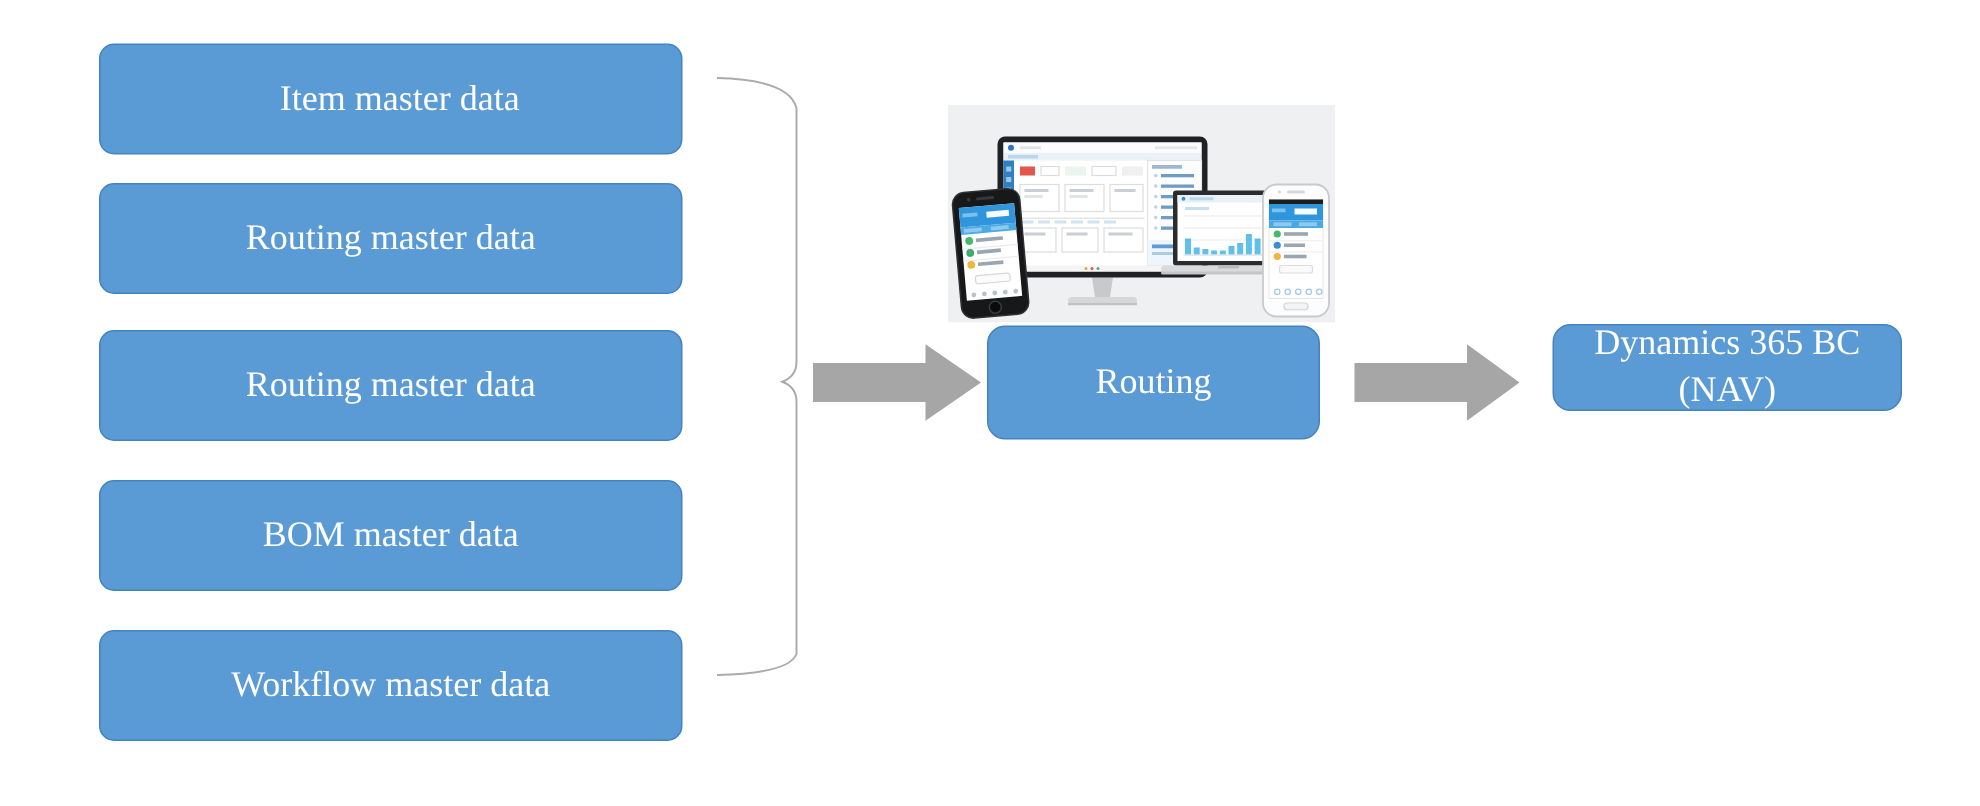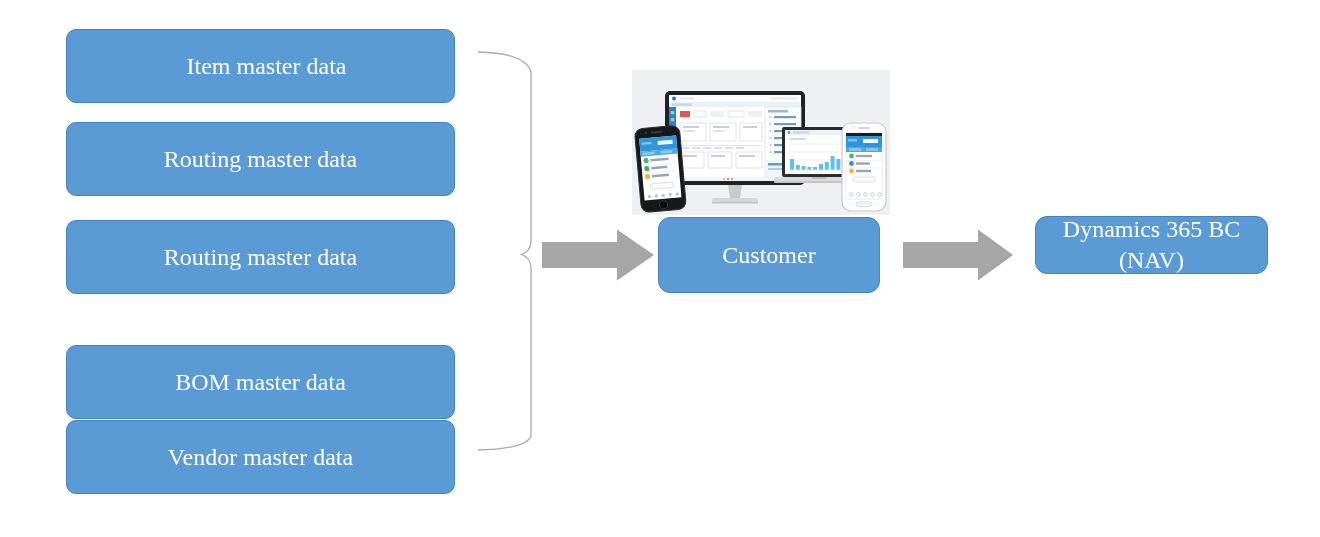--- a/index.html
+++ b/index.html
@@ -16,21 +16,21 @@
     border-radius:10px;
     display:flex;align-items:center;justify-content:center;
     color:#ffffff;font-size:24px;text-align:center;
     box-sizing:border-box;
     line-height:1.28;
   }
   .src{left:66px;width:389px;height:74px;}
   .src.b1{top:29px;padding-left:12px;}
   .src.b2{top:122px;}
   .src.b3{top:220px;}
-  .src.b4{top:320px;margin-top:25px;}
+  .src.b4{top:320px;}
   .src.b5{top:420px;}
   .mid{left:658px;top:217px;width:222px;height:76px;border-radius:12px;}
   .end{left:1035px;top:216px;width:233px;height:58px;border-radius:12px;}
   .two-line{flex-direction:column;}
   .two-line span{display:block;}
   .collage{position:absolute;left:632px;top:70px;width:258px;height:145px;}
   .collage svg{display:block;width:258px;height:145px;}
 </style>
 </head>
 <body>
@@ -205,25 +205,25 @@
   <div class="flow-box src b2">
     <span>Routing master data</span>
   </div>
   <div class="flow-box src b3">
     <span>Routing master data</span>
   </div>
   <div class="flow-box src b4">
     <span>BOM master data</span>
   </div>
   <div class="flow-box src b5">
-    <span>Vendor master data</span>
+    <span>Workflow master data</span>
   </div>
 
   <div class="flow-box mid two-line">
-    <span>Customer</span>
+    <span>Routing</span>
   </div>
 
   <div class="flow-box end two-line">
     <span>Dynamics 365 BC</span>
     <span>(NAV)</span>
   </div>
 
 </div>
 
 </body></html>

